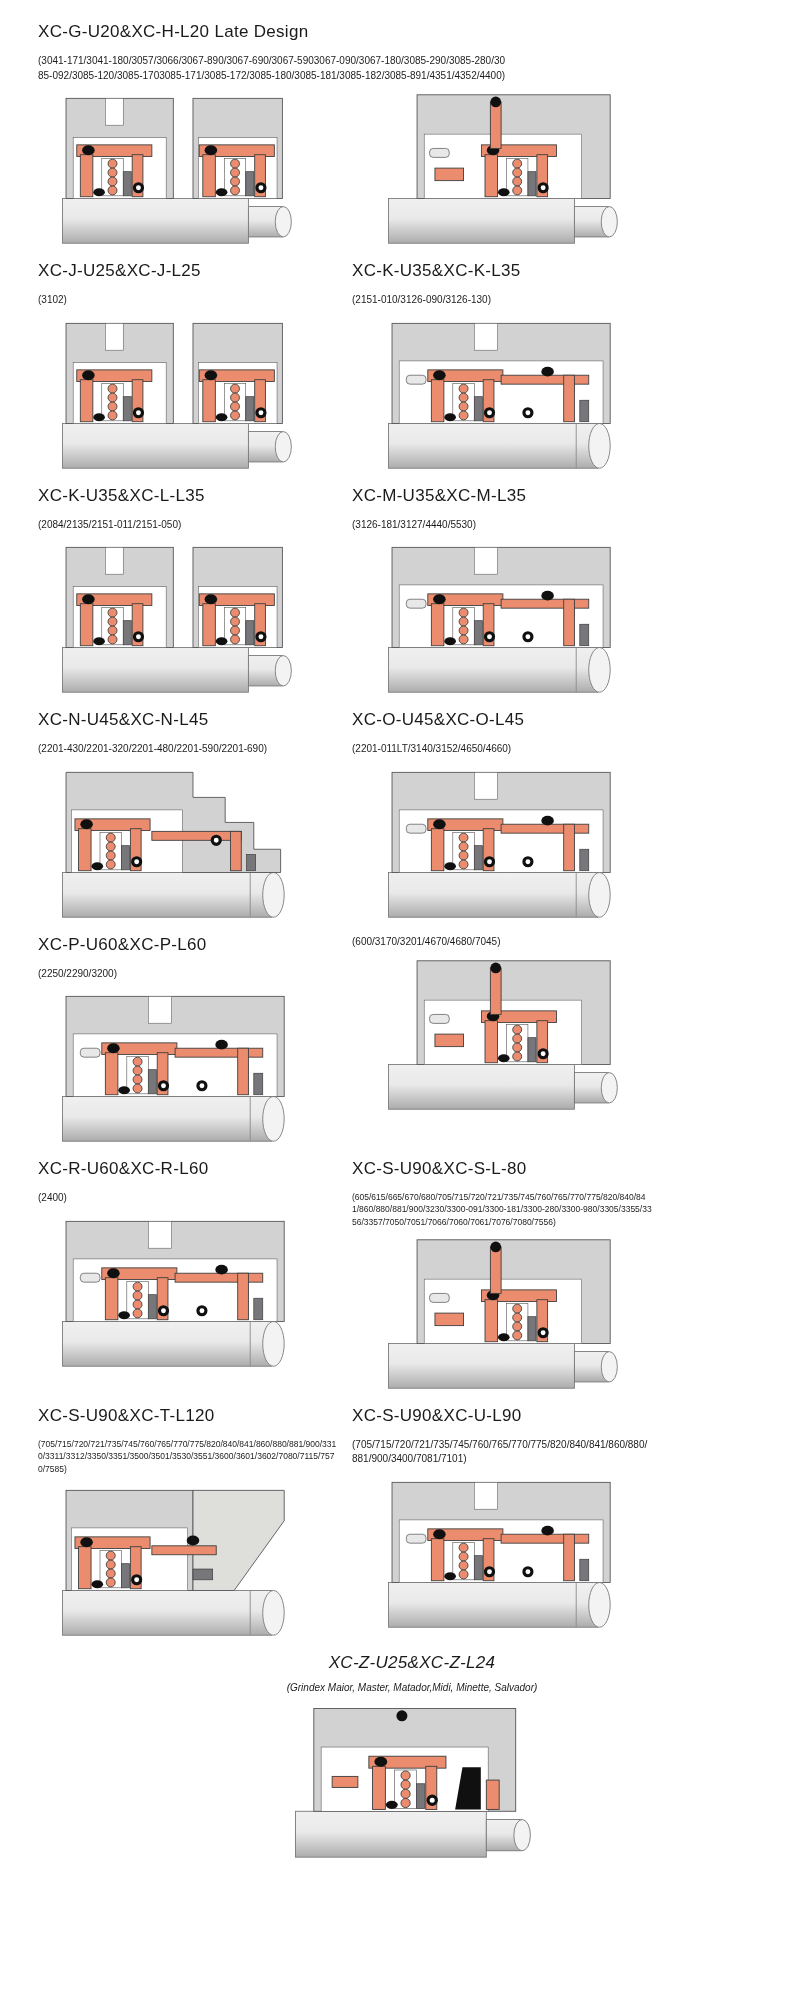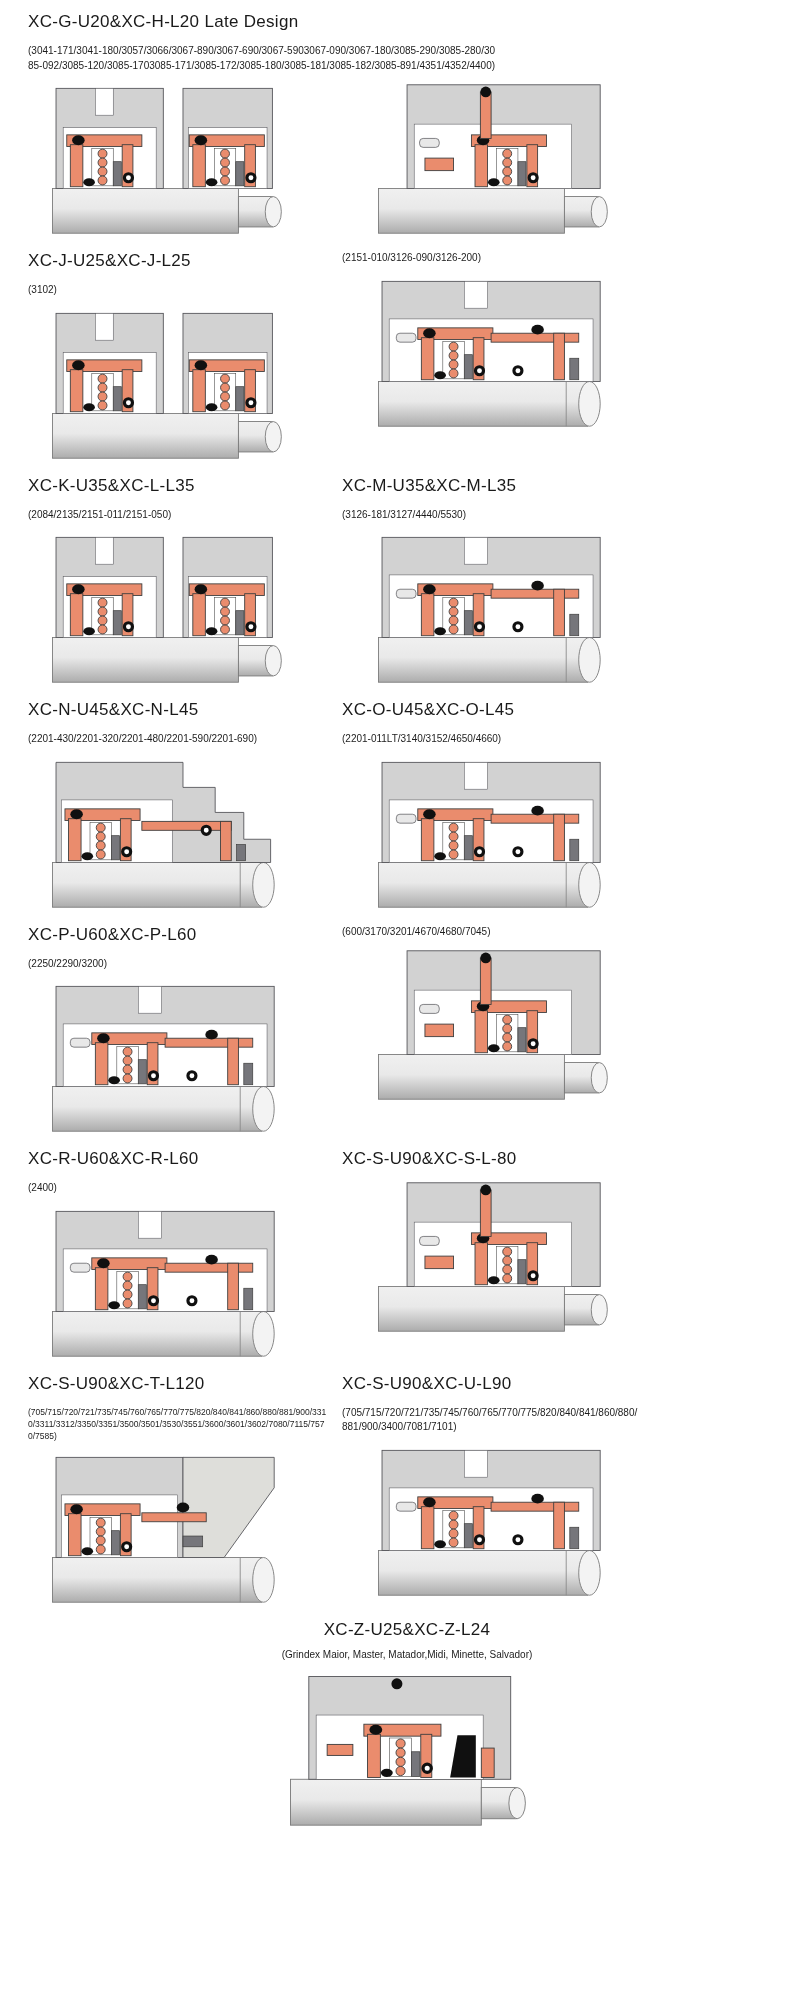--- a/index.html
+++ b/index.html
@@ -1,21 +1,21 @@
 <!DOCTYPE html>
 <html><head>
 <meta charset="utf-8">
 <style>
   html,body{margin:0;padding:0;background:#ffffff;}
   body{
     width:796px;height:2004px;overflow:hidden;
     font-family:"Liberation Sans","DejaVu Sans",sans-serif;
     color:#1a1a1a;
   }
-  .page{padding:12px 10px 0 28px;box-sizing:border-box;}
+  .page{padding:22px 10px 0 28px;box-sizing:border-box;margin-left:10px;}
   .row{
     display:grid;
     grid-template-columns:314px 1fr;
     margin-bottom:16px;
     align-items:start;
   }
   .cell{display:flex;flex-direction:column;}
   h2.sec-title{
     font-size:17px;font-weight:400;margin:0 0 12px 0;
     letter-spacing:0.3px;white-space:nowrap;
@@ -28,21 +28,21 @@
   .parts.span2{grid-column:1 / -1;max-width:470px;margin-bottom:10px;}
   .row1{grid-template-rows:auto auto auto;}
   .row1 h2{grid-row:1;}
   .row1 .parts{grid-row:2;}
   .row1 .diagram{grid-row:3;}
   .diagram{width:276px;height:152px;}
   .right .diagram, .diagram.rightcol{width:300px;}
   .diagram svg{width:100%;height:100%;display:block;}
   .bottom-sec{
     display:flex;flex-direction:column;align-items:center;
-    text-align:center;margin-top:6px;
+    text-align:center;margin-top:6px;font-style:italic;
   }
   .bottom-sec h2{margin-bottom:8px;}
   .bottom-sec .parts{max-width:420px;margin-bottom:8px;}
   .bottom-sec .diagram{width:286px;height:156px;}
 </style>
 </head>
 <body>
 
 <div class="page">
 
@@ -172,21 +172,22 @@
             <circle cx="197" cy="99" r="5" fill="#ea8c6d" stroke="#3f3f3f" stroke-width="1"></circle>
             <circle cx="197" cy="109" r="5" fill="#ea8c6d" stroke="#3f3f3f" stroke-width="1"></circle>
             <ellipse cx="170" cy="64" rx="7" ry="5.5" fill="#101010"></ellipse>
             <rect x="209" y="88" width="9" height="27" fill="#76767b" stroke="#3f3f3f" stroke-width="0.8"></rect>
             <ellipse cx="182" cy="111" rx="6.5" ry="4.5" fill="#101010"></ellipse>
             <circle cx="226" cy="106" r="4.5" fill="#fff" stroke="#101010" stroke-width="3.5"></circle>
           </svg>
         </div>
     </div>
     <div class="cell right">
-      <p class="parts">(2151-010/3126-090/3126-200)</p>
+      <h2 class="sec-title">XC-K-U35&amp;XC-K-L35</h2>
+      <p class="parts">(2151-010/3126-090/3126-130)</p>
       <div class="diagram">
           <svg viewBox="0 0 262 170" preserveAspectRatio="xMidYMid meet" xmlns="http://www.w3.org/2000/svg">
             <defs>
               <linearGradient id="shg3" x1="0" y1="0" x2="0" y2="1">
                 <stop offset="0" stop-color="#f0f0f0"></stop>
                 <stop offset="0.45" stop-color="#e9e9e9"></stop>
                 <stop offset="1" stop-color="#acacac"></stop>
               </linearGradient>
             </defs>
             <rect x="4" y="118" width="234" height="50" fill="url(#shg3)" stroke="#7a7a7a" stroke-width="1"></rect>
@@ -497,20 +498,21 @@
             <rect x="130" y="64" width="98" height="10" fill="#ea8c6d" stroke="#3f3f3f" stroke-width="1"></rect>
             <rect x="200" y="64" width="12" height="52" fill="#ea8c6d" stroke="#3f3f3f" stroke-width="1"></rect>
             <ellipse cx="182" cy="60" rx="7" ry="5.5" fill="#101010"></ellipse>
             <rect x="218" y="92" width="10" height="24" fill="#76767b" stroke="#3f3f3f" stroke-width="0.8"></rect>
             <circle cx="160" cy="106" r="4.5" fill="#fff" stroke="#101010" stroke-width="3.5"></circle>
           </svg>
         </div>
     </div>
     <div class="cell right">
       <h2 class="sec-title">XC-S-U90&amp;XC-S-L-80</h2>
+      <p class="parts" style="font-size:8.5px">(605/615/665/670/680/705/715/720/721/735/745/760/765/770/775/820/840/841/860/880/881/900/3230/3300-091/3300-181/3300-280/3300-980/3305/3355/3356/3357/7050/7051/7066/7060/7061/7076/7080/7556)</p>
       <div class="diagram">
           <svg viewBox="0 0 262 170" preserveAspectRatio="xMidYMid meet" xmlns="http://www.w3.org/2000/svg">
             <defs>
               <linearGradient id="shg11" x1="0" y1="0" x2="0" y2="1">
                 <stop offset="0" stop-color="#f0f0f0"></stop>
                 <stop offset="0.45" stop-color="#e9e9e9"></stop>
                 <stop offset="1" stop-color="#acacac"></stop>
               </linearGradient>
             </defs>
             <rect x="4" y="118" width="208" height="50" fill="url(#shg11)" stroke="#7a7a7a" stroke-width="1"></rect>

